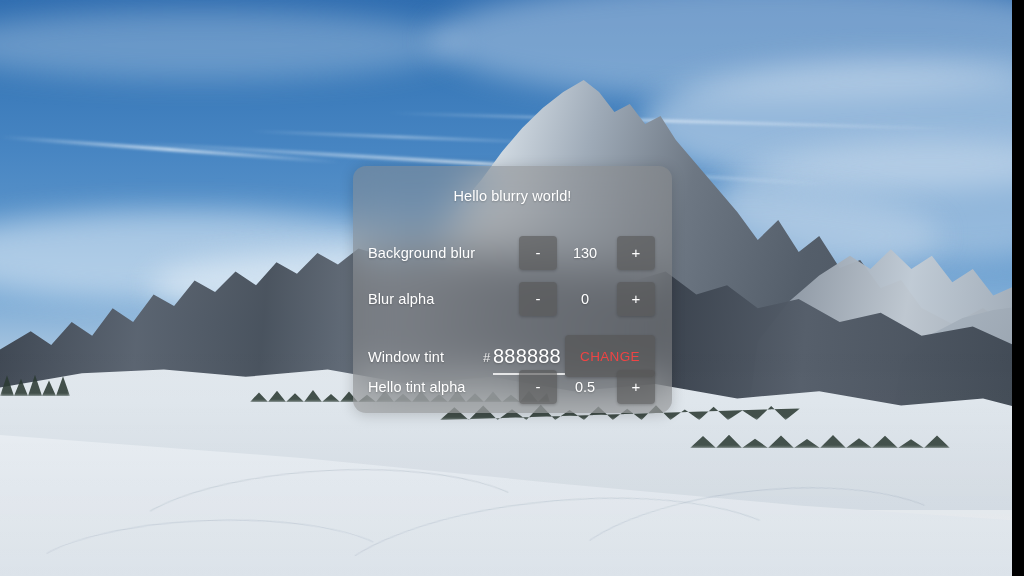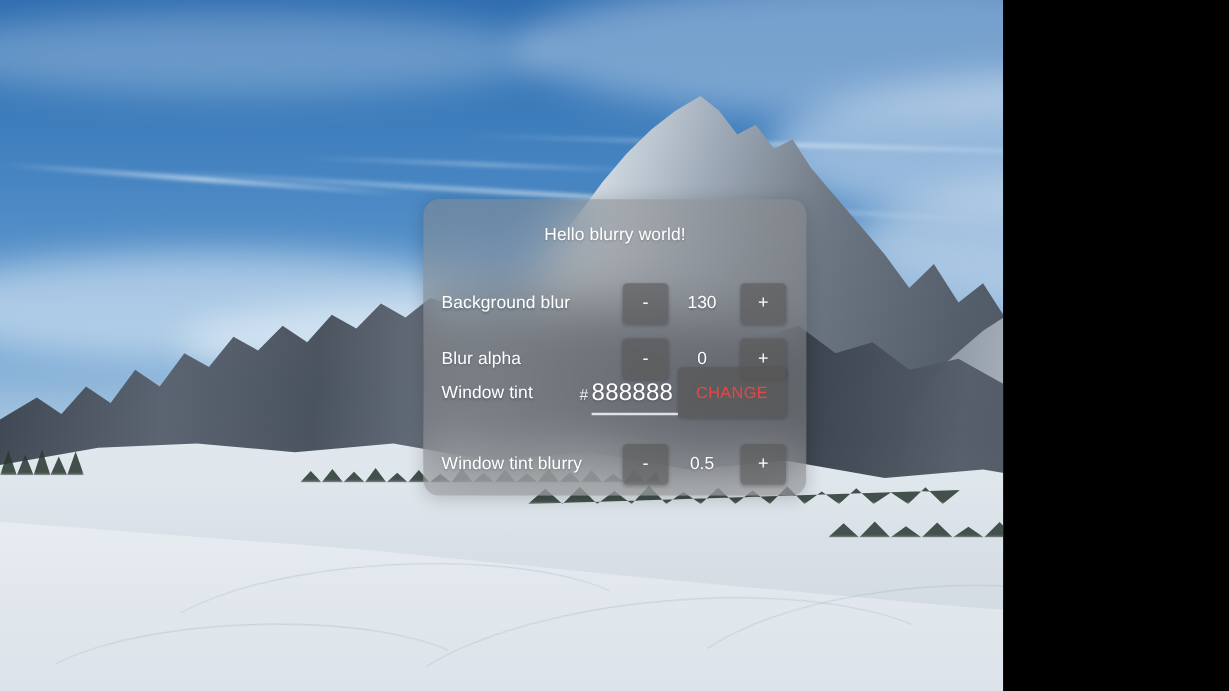--- a/index.html
+++ b/index.html
@@ -9,21 +9,21 @@
   }
   body {
     width: 1024px;
     height: 576px;
     overflow: hidden;
     font-family: "Liberation Sans", sans-serif;
   }
 
   #screen {
     position: relative;
-    width: 836px;
+    width: 1012px;
     height: 576px;
     overflow: hidden;
   }
 
   
   #wallpaper {
     position: absolute;
     inset: 0;
     overflow: hidden;
     background:
@@ -228,21 +228,21 @@
     position: absolute;
     left: 0;
     width: 319px;
     height: 46px;
     display: flex;
     align-items: center;
     text-decoration: underline;
   }
   #row-bgblur    { top: 64px; }
   #row-blurbhnd  { top: 110px; }
-  #row-tint      { top: 139px; }
+  #row-tint      { top: 168px; }
   #row-alpha     { top: 198px; }
 
   .row-label {
     position: absolute;
     left: 15px;
     color: #ffffff;
     font-size: 14.5px;
     letter-spacing: .1px;
     white-space: nowrap;
     text-shadow: 0 1px 2px rgba(0,0,0,.22);
@@ -378,20 +378,20 @@
     </div>
 
     <div class="row" id="row-tint">
       <span class="row-label">Window tint</span>
       <span id="hash-sign">#</span>
       <input id="hex-field" type="text" value="888888" style="">
       <button id="change-btn">CHANGE</button>
     </div>
 
     <div class="row" id="row-alpha">
-      <span class="row-label">Window tint blurry</span>
+      <span class="row-label">Hello tint alpha</span>
       <button class="step-btn btn-minus">-</button>
       <span class="step-value">0.5</span>
       <button class="step-btn btn-plus">+</button>
     </div>
 
   </div>
 </div>
 
 </body></html>

